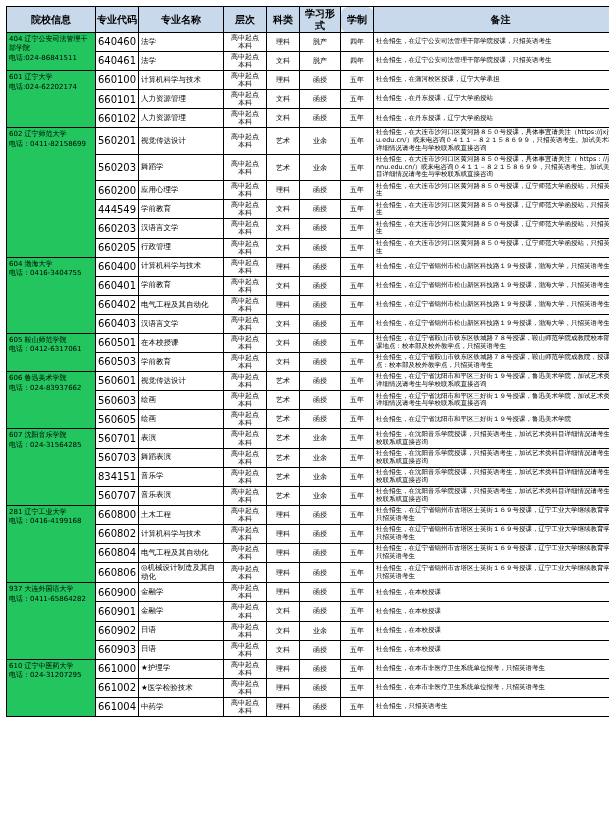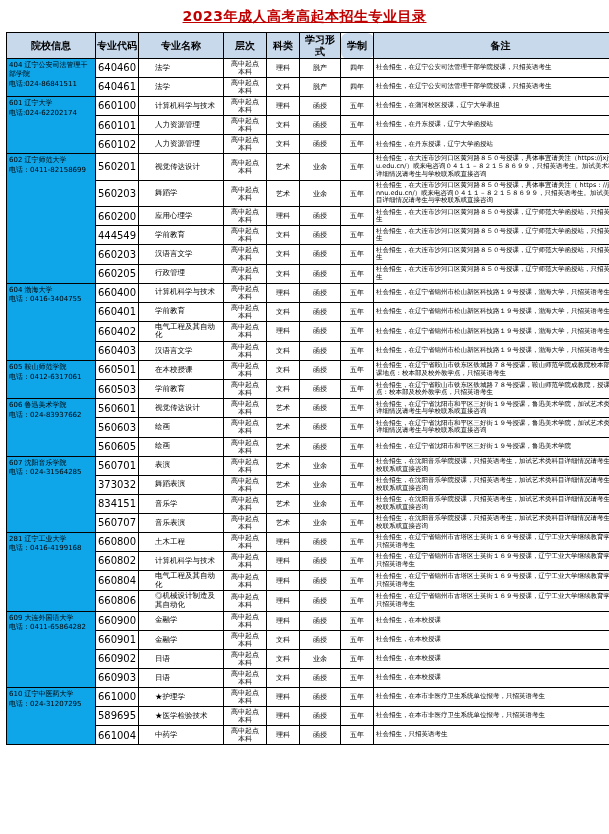--- a/index.html
+++ b/index.html
@@ -33,45 +33,44 @@
     word-break:break-all;
   }
   thead th{
     background:#c9d9ec;
     text-align:center;
     font-weight:bold;
     font-size:10px;
     height:12px;
   }
   td.school{
-    background:#0ea5e9;
+    background:#22c55e;
     font-size:7px;
     text-align:left;
     vertical-align:top;
     padding:2px 2px;
     line-height:1.35;
   }
   td.code{text-align:center;font-size:10px;}
-  td.name{text-align:left;padding-left:16px;font-size:7.5px;font-family:Liberation Serif, serif;}
+  td.name{text-align:left;padding-left:2px;font-size:7.5px;}
   td.center{text-align:center;}
   td.remark{text-align:left;font-size:6.5px;line-height:1.2;padding:1px 2px;}
   .col-school{width:86px;}
   .col-code{width:40px;}
   .col-name{width:82px;}
   .col-level{width:40px;}
   .col-subject{width:30px;}
   .col-form{width:38px;}
   .col-years{width:30px;border-radius:7px;}
   .col-remark{width:251px;}
 </style>
 </head>
 <body>
 
 <div class="page">
-  <div class="title">2023年成人高考高起本招生专业目录</div>
   <table>
     <thead>
       <tr>
         <th class="col-school">院校信息</th>
         <th class="col-code">专业代码</th>
         <th class="col-name">专业名称</th>
         <th class="col-level">层次</th>
         <th class="col-subject">科类</th>
         <th class="col-form">学习形式</th>
         <th class="col-years">学制</th>
@@ -353,21 +352,21 @@
           <td class="center">
             <div>高中起点</div>
             <div>本科</div>
           </td>
           <td class="center">艺术</td>
           <td class="center">业余</td>
           <td class="center">五年</td>
           <td class="remark">社会招生，在沈阳音乐学院授课，只招英语考生，加试艺术类科目详细情况请考生与学校联系或直接咨询</td>
         </tr>
         <tr>
-          <td class="code">373032</td>
+          <td class="code">560703</td>
           <td class="name">舞蹈表演</td>
           <td class="center">
             <div>高中起点</div>
             <div>本科</div>
           </td>
           <td class="center">艺术</td>
           <td class="center">业余</td>
           <td class="center">五年</td>
           <td class="remark">社会招生，在沈阳音乐学院授课，只招英语考生，加试艺术类科目详细情况请考生与学校联系或直接咨询</td>
         </tr>
@@ -442,21 +441,21 @@
             <div>高中起点</div>
             <div>本科</div>
           </td>
           <td class="center">理科</td>
           <td class="center">函授</td>
           <td class="center">五年</td>
           <td class="remark">社会招生，在辽宁省锦州市古塔区士英街１６９号授课，辽宁工业大学继续教育学院，只招英语考生</td>
         </tr>
         <tr>
           <td class="school" rowspan="4">
-            <div>609 大连外国语大学</div>
+            <div>937 大连外国语大学</div>
             <div>电话：0411-65864282</div>
           </td>
           <td class="code">660900</td>
           <td class="name">金融学</td>
           <td class="center">
             <div>高中起点</div>
             <div>本科</div>
           </td>
           <td class="center">理科</td>
           <td class="center">函授</td>
@@ -509,21 +508,21 @@
           <td class="center">
             <div>高中起点</div>
             <div>本科</div>
           </td>
           <td class="center">理科</td>
           <td class="center">函授</td>
           <td class="center">五年</td>
           <td class="remark">社会招生，在本市非医疗卫生系统单位报考，只招英语考生</td>
         </tr>
         <tr>
-          <td class="code">589695</td>
+          <td class="code">661002</td>
           <td class="name">★医学检验技术</td>
           <td class="center">
             <div>高中起点</div>
             <div>本科</div>
           </td>
           <td class="center">理科</td>
           <td class="center">函授</td>
           <td class="center">五年</td>
           <td class="remark">社会招生，在本市非医疗卫生系统单位报考，只招英语考生</td>
         </tr>

